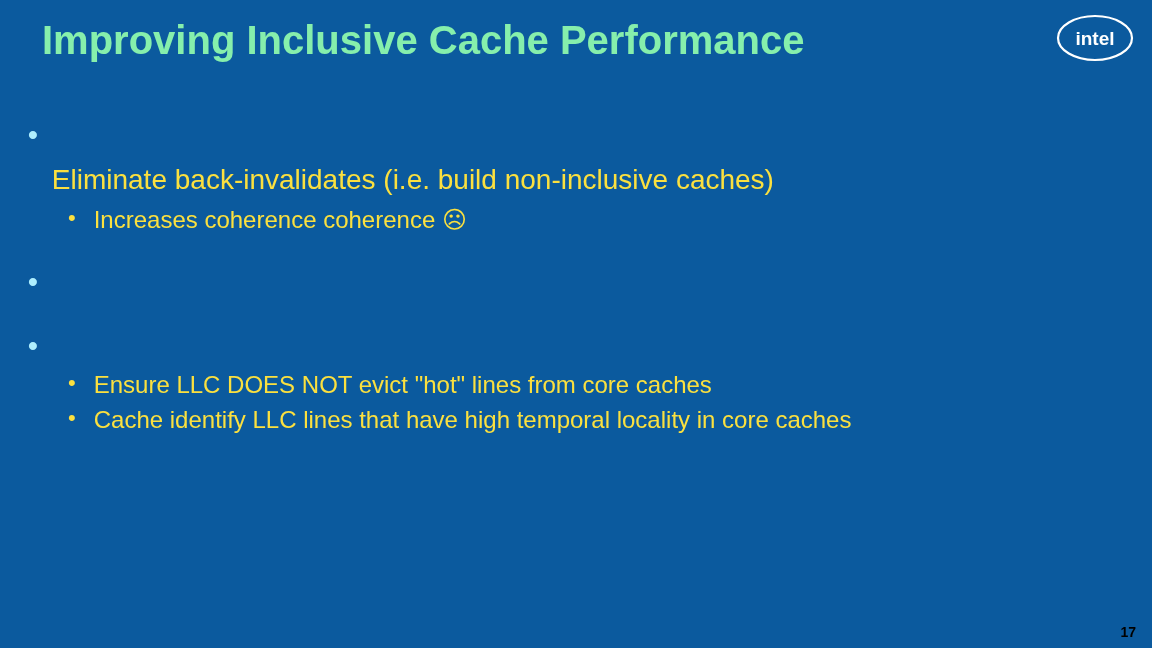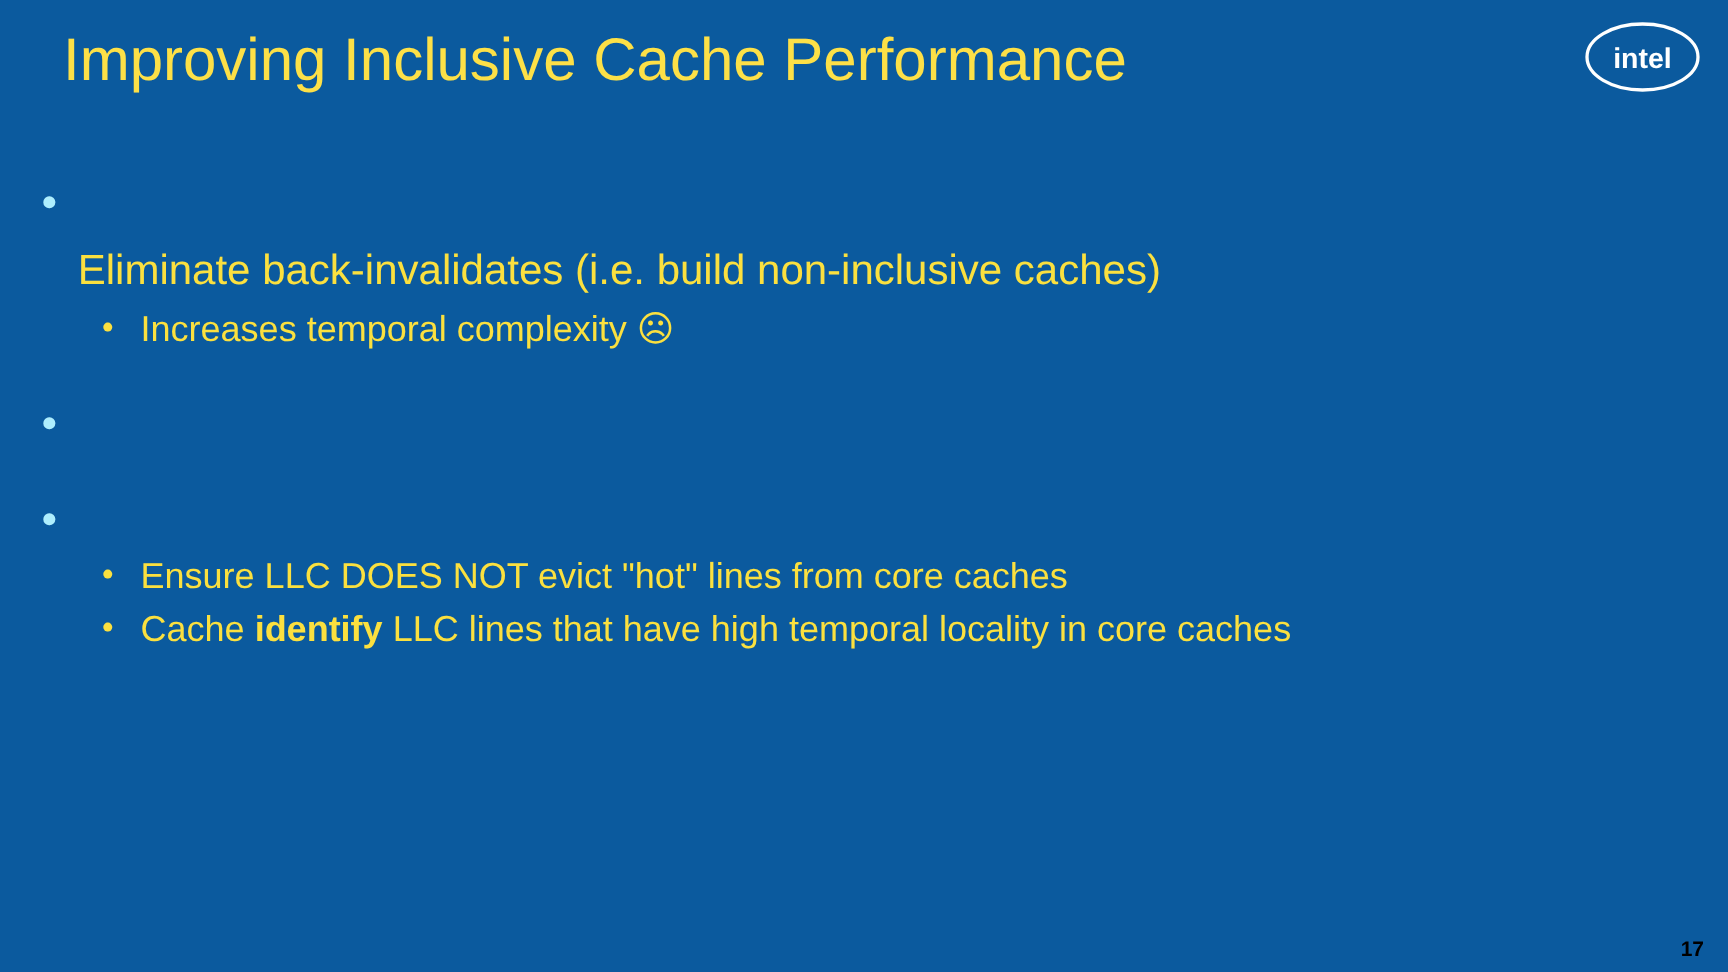--- a/index.html
+++ b/index.html
@@ -9,23 +9,23 @@
     }
     body {
       width: 1152px;
       height: 648px;
       background-color: #0b5a9e;
       font-family: "Comic Sans MS", "Comic Sans", cursive, sans-serif;
       position: relative;
       overflow: hidden;
     }
     .title {
-      color: #fde047;
+      color: #86efac;
       font-size: 40px;
-      font-weight: normal;
+      font-weight: bold;
       position: absolute;
       top: 18px;
       left: 42px;
     }
     .logo {
       position: absolute;
       top: 14px;
       right: 18px;
       width: 78px;
       height: 48px;
@@ -69,21 +69,21 @@
       font-size: 22px;
       margin-right: 18px;
       line-height: 1.3;
     }
     .bullet2-text {
       color: #fbe03f;
       font-size: 24px;
       line-height: 1.3;
     }
     .bullet2-text .bold {
-      font-weight: bold;
+      font-weight: normal;
     }
     .spacer1 {
       height: 22px;
     }
     .spacer2 {
       height: 22px;
     }
     .page-number {
       position: absolute;
       bottom: 8px;
@@ -108,21 +108,21 @@
 </div>
 
 <div class="content">
 
   <div class="bullet1">
     <div class="bullet1-marker">•</div>
     <div class="bullet1-text">Eliminate back-invalidates (i.e. build non-inclusive caches)</div>
   </div>
   <div class="bullet2">
     <div class="bullet2-marker">•</div>
-    <div class="bullet2-text">Increases temporal complexity ☹</div>
+    <div class="bullet2-text">Increases coherence coherence ☹</div>
   </div>
 
   <div class="spacer1"></div>
 
   <div class="bullet1">
     <div class="bullet1-marker">•</div>
   </div>
 
   <div class="spacer2"></div>
 

